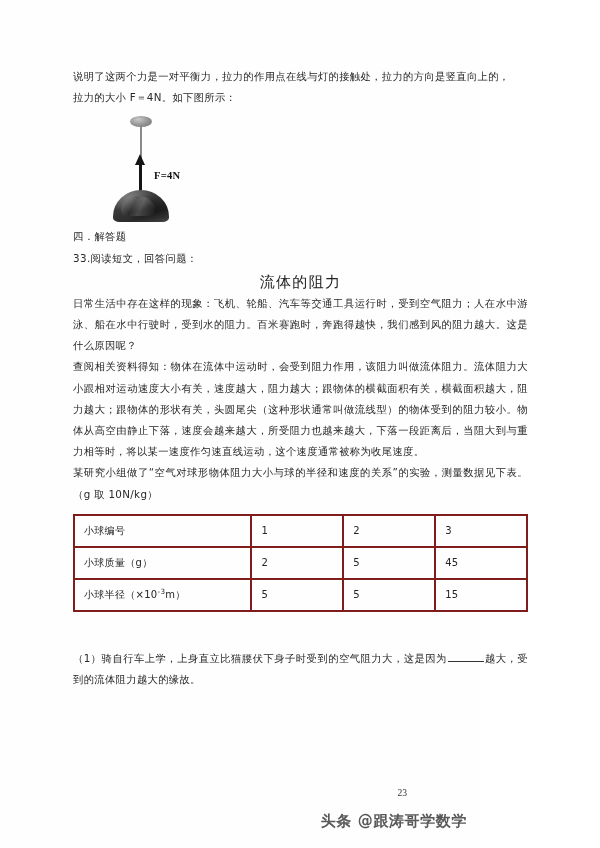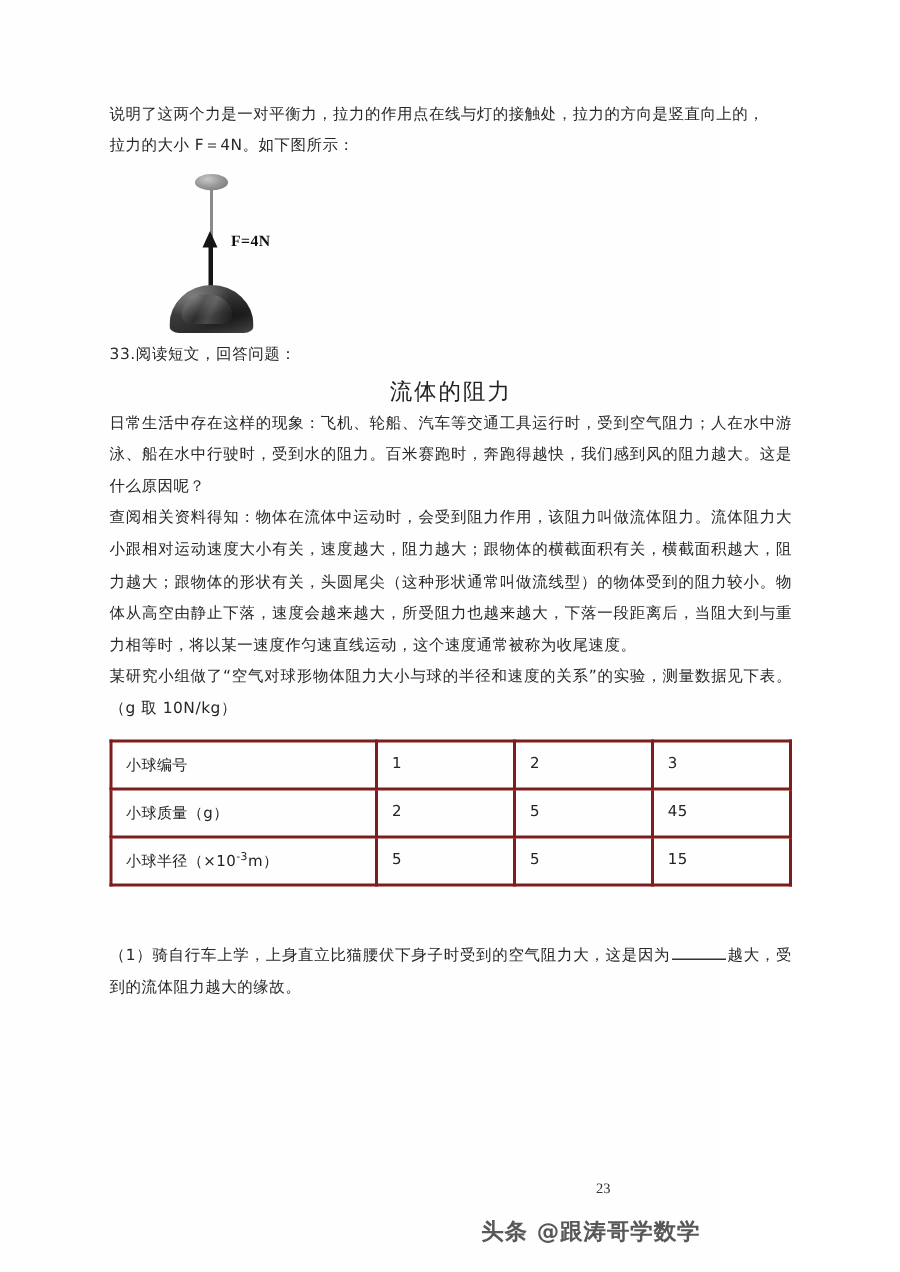--- a/index.html
+++ b/index.html
@@ -98,21 +98,21 @@
     position: absolute;
     left: 8px; top: 6px;
     width: 34px; height: 20px;
     border-radius: 50% 50% 20% 20% / 70% 70% 30% 30%;
     background:
       linear-gradient(115deg, rgba(180,180,180,0.30) 0%, rgba(40,40,40,0.25) 38%,
                       rgba(200,200,200,0.22) 58%, rgba(30,30,30,0.30) 100%);
   }
   .fig-label {
     position: absolute;
-    left: 67px; top: 42px;
+    left: 67px; top: 56px;
     font-size: 10.5px;
     font-weight: 700;
     letter-spacing: 0.3px;
     color: #101010;
     font-family: "Liberation Serif", "DejaVu Serif", serif;
     white-space: nowrap;
   }
 
   
   .section-head {
@@ -212,20 +212,21 @@
     <div class="figure">
       <div class="fig-ceiling"></div>
       <div class="fig-wire"></div>
       <div class="fig-arrow-head"></div>
       <div class="fig-arrow-shaft"></div>
       <div class="fig-arrow-tail"></div>
       <div class="fig-shade"></div>
       <div class="fig-label">F=4N</div>
     </div>
 
+    <div class="section-head">四．解答题</div>
 
     <div class="q-title">33.阅读短文，回答问题：</div>
 
     <div class="article-title">流体的阻力</div>
 
     <div class="para">日常生活中存在这样的现象：飞机、轮船、汽车等交通工具运行时，受到空气阻力；人在水中游泳、船在水中行驶时，受到水的阻力。百米赛跑时，奔跑得越快，我们感到风的阻力越大。这是什么原因呢？</div>
     <div class="para">查阅相关资料得知：物体在流体中运动时，会受到阻力作用，该阻力叫做流体阻力。流体阻力大小跟相对运动速度大小有关，速度越大，阻力越大；跟物体的横截面积有关，横截面积越大，阻力越大；跟物体的形状有关，头圆尾尖（这种形状通常叫做流线型）的物体受到的阻力较小。物体从高空由静止下落，速度会越来越大，所受阻力也越来越大，下落一段距离后，当阻大到与重力相等时，将以某一速度作匀速直线运动，这个速度通常被称为收尾速度。</div>
     <div class="para">某研究小组做了“空气对球形物体阻力大小与球的半径和速度的关系”的实验，测量数据见下表。（g 取 10N/kg）</div>
 
     <table class="data">

